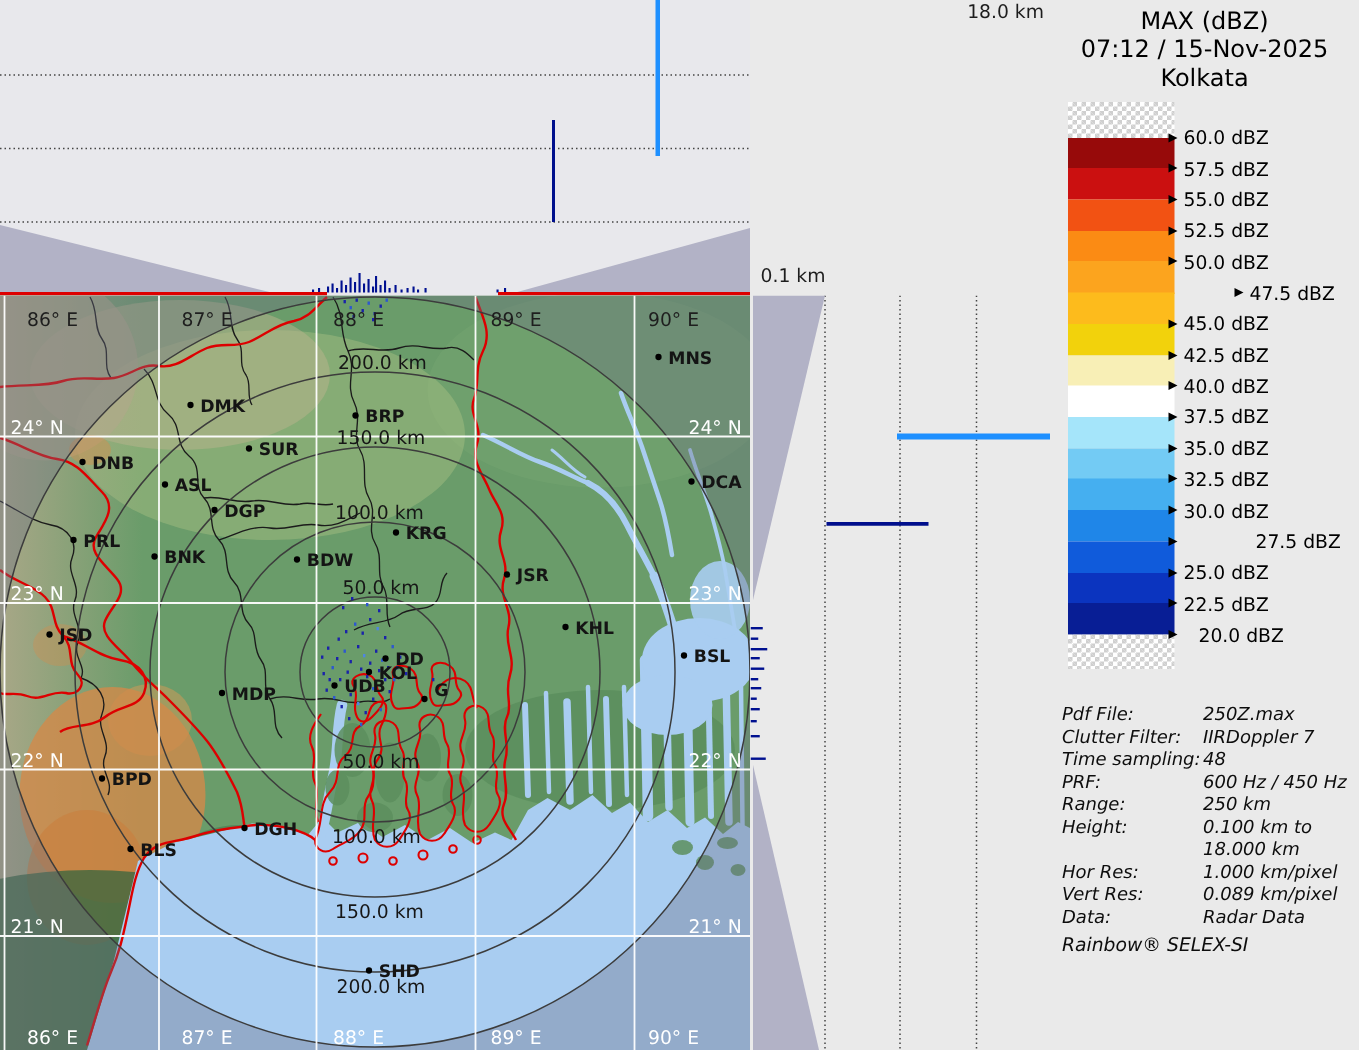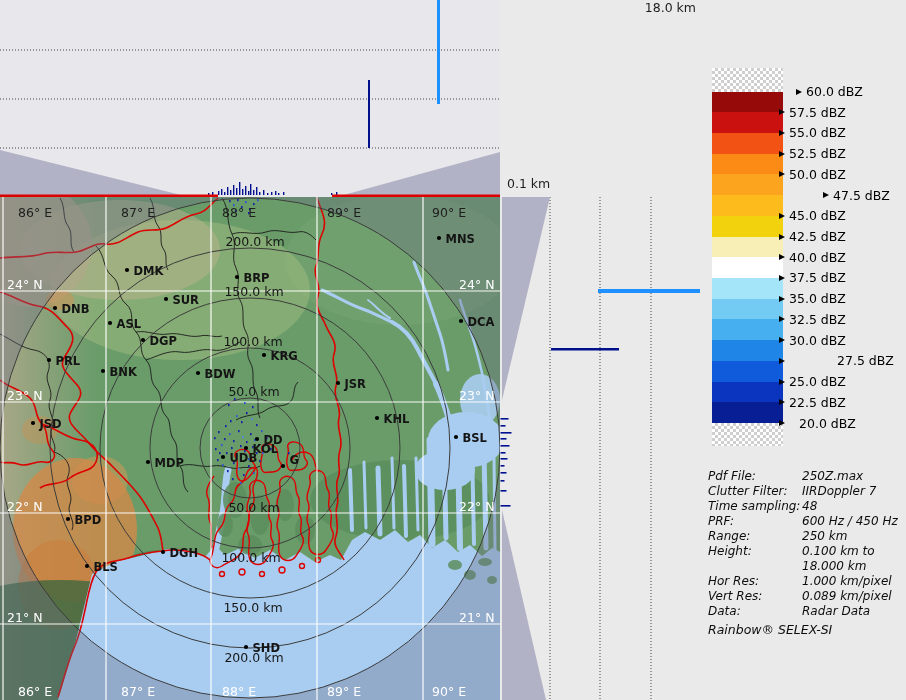--- a/index.html
+++ b/index.html
@@ -382,41 +382,46 @@
         <rect x="500.5" y="452" width="5" height="1.6" fill="#001090"></rect>
         <rect x="500.5" y="458" width="7" height="1.6" fill="#001090"></rect>
         <rect x="500.5" y="465" width="4" height="1.6" fill="#001090"></rect>
         <rect x="500.5" y="472" width="6" height="1.6" fill="#001090"></rect>
         <rect x="500.5" y="480" width="4" height="1.6" fill="#001090"></rect>
         <rect x="500.5" y="490" width="6" height="1.6" fill="#001090"></rect>
         <rect x="500.5" y="505" width="10" height="1.6" fill="#001090"></rect>
       </g>
   </svg>
 
+  <div class="header">
+    <div>MAX (dBZ)</div>
+    <div>07:12 / 15-Nov-2025</div>
+    <div>Kolkata</div>
+  </div>
 
   <div class="legend" id="legend">
       <div class="legend-swatch checker" style="top: 68px; height: 23.5px;"></div>
       <div class="legend-swatch" style="top: 91.5px; height: 21.22px; background: rgb(151, 10, 10);"></div>
       <div class="legend-swatch" style="top: 112.22px; height: 21.22px; background: rgb(203, 16, 16);"></div>
       <div class="legend-swatch" style="top: 132.94px; height: 21.22px; background: rgb(242, 82, 19);"></div>
       <div class="legend-swatch" style="top: 153.66px; height: 21.22px; background: rgb(251, 139, 20);"></div>
       <div class="legend-swatch" style="top: 174.38px; height: 21.22px; background: rgb(252, 164, 30);"></div>
       <div class="legend-swatch" style="top: 195.1px; height: 21.22px; background: rgb(253, 187, 28);"></div>
       <div class="legend-swatch" style="top: 215.82px; height: 21.22px; background: rgb(242, 210, 12);"></div>
       <div class="legend-swatch" style="top: 236.54px; height: 21.22px; background: rgb(248, 239, 182);"></div>
       <div class="legend-swatch" style="top: 257.26px; height: 21.22px; background: rgb(255, 255, 255);"></div>
       <div class="legend-swatch" style="top: 277.98px; height: 21.22px; background: rgb(165, 229, 250);"></div>
       <div class="legend-swatch" style="top: 298.7px; height: 21.22px; background: rgb(115, 203, 244);"></div>
       <div class="legend-swatch" style="top: 319.42px; height: 21.22px; background: rgb(69, 175, 240);"></div>
       <div class="legend-swatch" style="top: 340.14px; height: 21.22px; background: rgb(31, 134, 232);"></div>
       <div class="legend-swatch" style="top: 360.86px; height: 21.22px; background: rgb(16, 91, 219);"></div>
       <div class="legend-swatch" style="top: 381.58px; height: 21.22px; background: rgb(11, 52, 191);"></div>
       <div class="legend-swatch" style="top: 402.3px; height: 21.22px; background: rgb(8, 30, 149);"></div>
       <div class="legend-swatch checker" style="top: 423.02px; height: 23px;"></div>
-      <div class="legend-tick" style="top: 85px; margin-left: 17px;">
+      <div class="legend-tick" style="top: 85px;">
         <div class="tick-arrow"></div>
         <div class="tick-text">60.0 dBZ</div>
       </div>
       <div class="legend-tick" style="top: 105.72px;">
         <div class="tick-arrow"></div>
         <div class="tick-text">57.5 dBZ</div>
       </div>
       <div class="legend-tick" style="top: 126.44px;">
         <div class="tick-arrow"></div>
         <div class="tick-text">55.0 dBZ</div>

